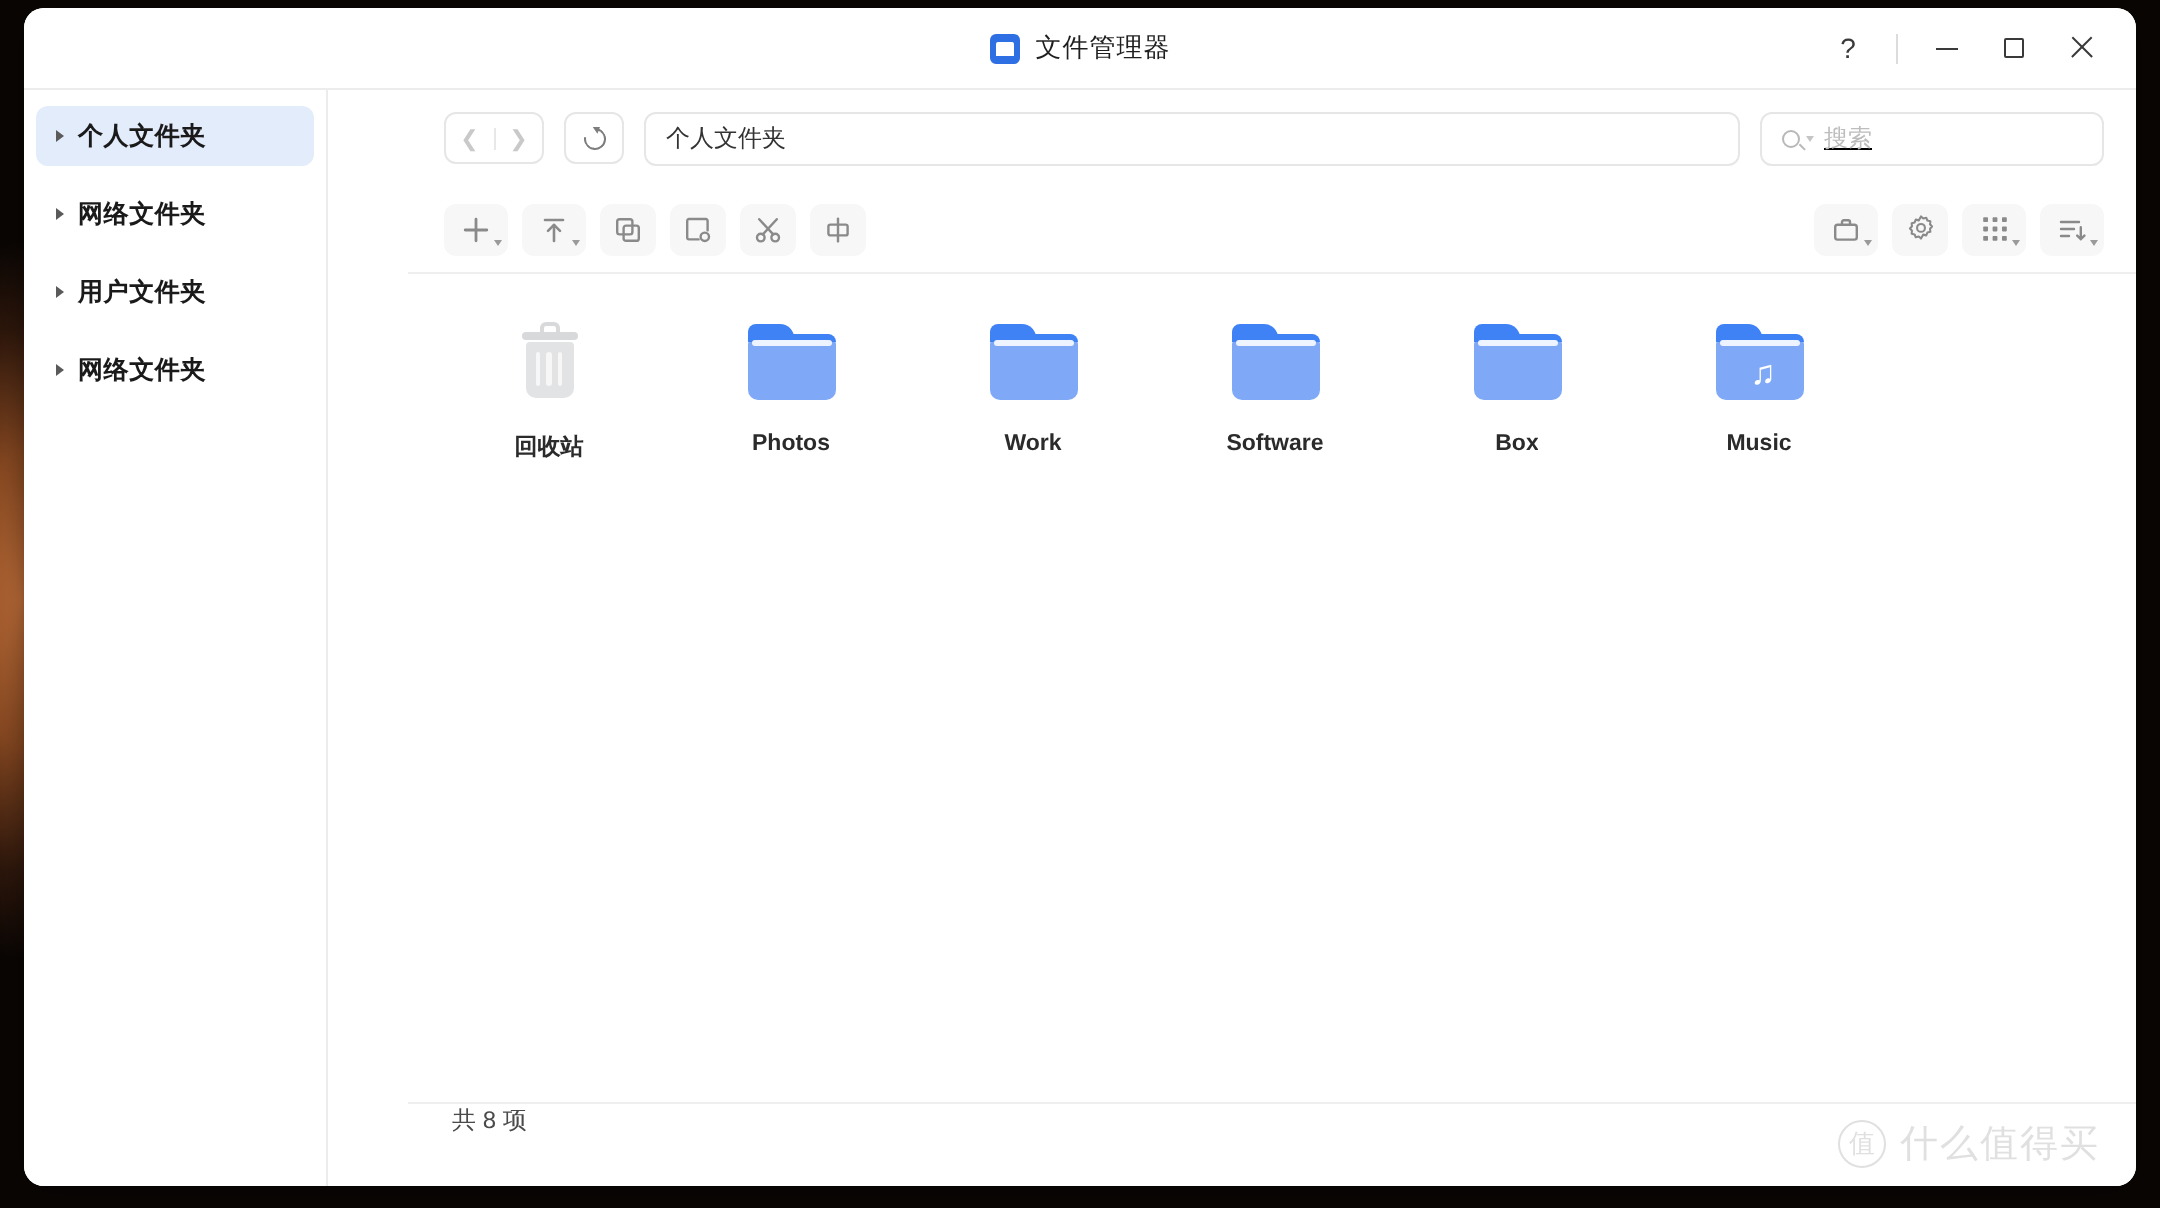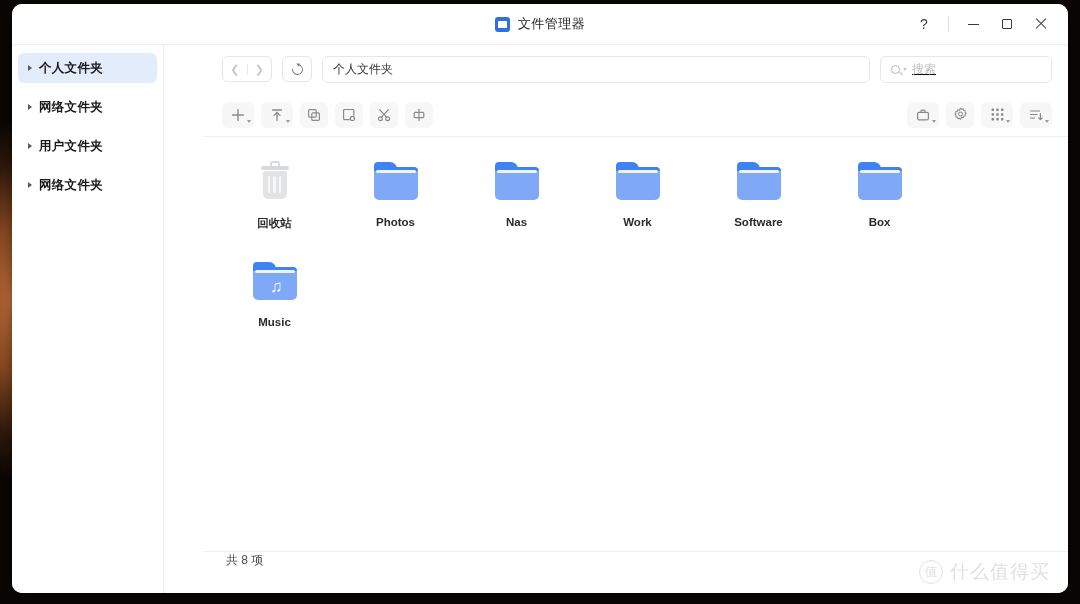--- a/index.html
+++ b/index.html
@@ -664,31 +664,20 @@
             <div class="folder">
                 <span class="tab"></span>
                 <span class="body"></span>
                 <span class="lip"></span>
                 <span class="sheet"></span>
               </div>
           </div>
           <div class="file-label">Photos</div>
         </div>
 
-        <div class="file-item">
-          <div class="file-icon">
-            <div class="folder">
-                <span class="tab"></span>
-                <span class="body"></span>
-                <span class="lip"></span>
-                <span class="sheet"></span>
-              </div>
-          </div>
-          <div class="file-label">Nas</div>
-        </div>
 
         <div class="file-item">
           <div class="file-icon">
             <div class="folder">
                 <span class="tab"></span>
                 <span class="body"></span>
                 <span class="lip"></span>
                 <span class="sheet"></span>
               </div>
           </div>

